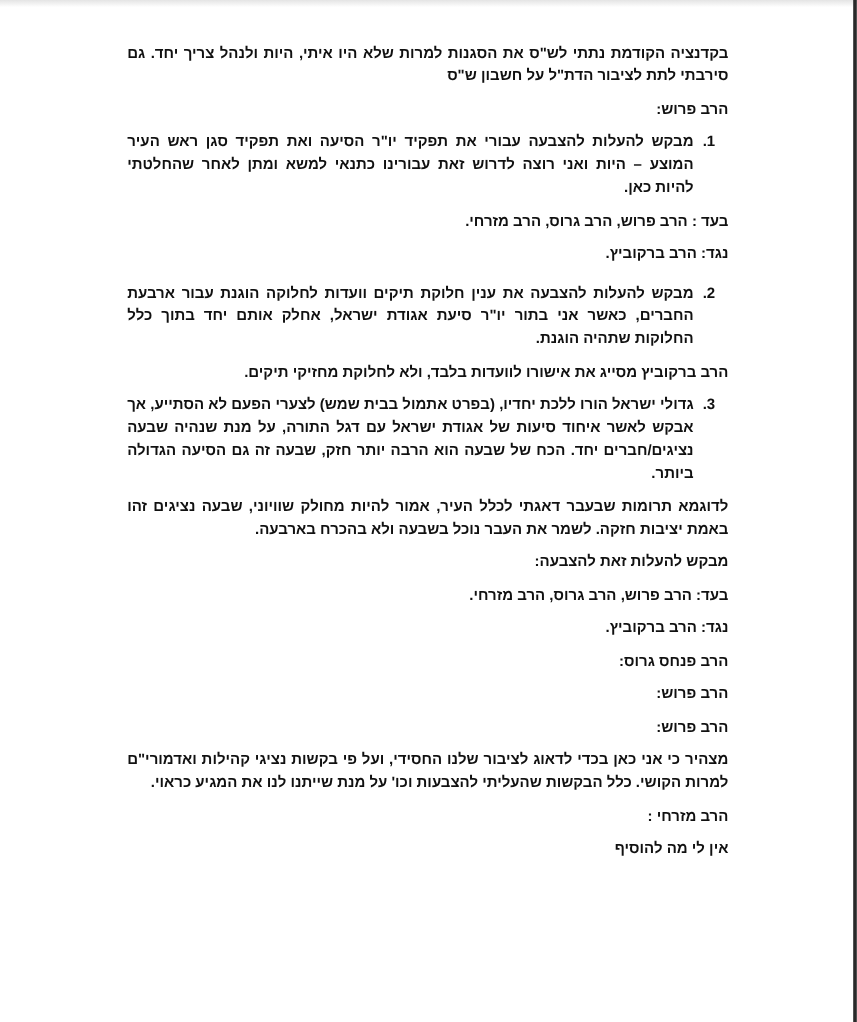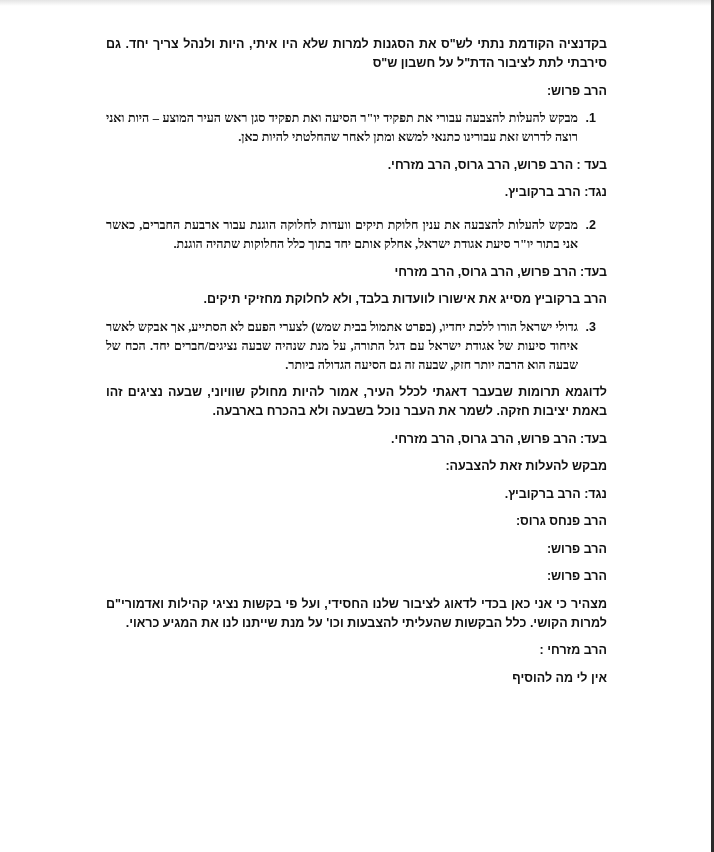--- a/index.html
+++ b/index.html
@@ -21,21 +21,21 @@
     direction:rtl; text-align:right;
     font-size:12.5px; font-weight:bold; color:#111;
     line-height:19px;
   }
   .p { margin:0 0 8.5px 0; text-align:justify; text-align-last:right; }
   .p.single { text-align:right; }
   .h { margin:0 0 8.5px 0; text-underline-offset:2px; }
   .gap-lg { margin-bottom:14px; }
   .li { display:flex; flex-direction:row; margin:0 0 8.5px 0; }
   .li .num { width:29px; flex:0 0 29px; text-align:right; padding-right:11px; box-sizing:border-box; }
-  .li .txt { flex:1; text-align:justify; text-align-last:right;font-family:Liberation Serif, serif; }
+  .li .txt { flex:1; text-align:justify; text-align-last:right; }
 </style>
 </head>
 <body>
 
 <div class="top-shadow"></div>
 <div class="right-edge"></div>
 
 <div class="page">
   <p class="p">בקדנציה הקודמת נתתי לש"ס את הסגנות למרות שלא היו איתי, היות ולנהל צריך יחד. גם סירבתי לתת לציבור הדת"ל על חשבון ש"ס</p>
   <p class="h">הרב פרוש:</p>
@@ -44,30 +44,29 @@
     <span class="num">1.</span>
     <span class="txt">מבקש להעלות להצבעה עבורי את תפקיד יו"ר הסיעה ואת תפקיד סגן ראש העיר המוצע – היות ואני רוצה לדרוש זאת עבורינו כתנאי למשא ומתן לאחר שהחלטתי להיות כאן.</span>
   </div>
   <p class="p single">בעד : הרב פרוש, הרב גרוס, הרב מזרחי.</p>
   <p class="p single gap-lg">נגד: הרב ברקוביץ.</p>
 
   <div class="li">
     <span class="num">2.</span>
     <span class="txt">מבקש להעלות להצבעה את ענין חלוקת תיקים וועדות לחלוקה הוגנת עבור ארבעת החברים, כאשר אני בתור יו"ר סיעת אגודת ישראל, אחלק אותם יחד בתוך כלל החלוקות שתהיה הוגנת.</span>
   </div>
-  <p class="p single">בעד: הרב פרוש, הרב גרוס, הרב מזרחי</p>
   <p class="p single">הרב ברקוביץ מסייג את אישורו לוועדות בלבד, ולא לחלוקת מחזיקי תיקים.</p>
 
   <div class="li">
     <span class="num">3.</span>
     <span class="txt">גדולי ישראל הורו ללכת יחדיו, (בפרט אתמול בבית שמש) לצערי הפעם לא הסתייע, אך אבקש לאשר איחוד סיעות של אגודת ישראל  עם דגל התורה, על מנת שנהיה שבעה נציגים/חברים יחד. הכח של שבעה הוא הרבה יותר חזק, שבעה זה גם הסיעה הגדולה ביותר.</span>
   </div>
   <p class="p">לדוגמא תרומות שבעבר דאגתי לכלל העיר, אמור להיות מחולק שוויוני, שבעה נציגים זהו באמת יציבות חזקה. לשמר את העבר נוכל בשבעה ולא בהכרח בארבעה.</p>
+  <p class="p single">מבקש להעלות  זאת להצבעה:</p>
   <p class="p single">בעד: הרב פרוש, הרב גרוס, הרב מזרחי.</p>
-  <p class="p single">מבקש להעלות  זאת להצבעה:</p>
   <p class="p single">נגד: הרב ברקוביץ.</p>
 
   <p class="h">הרב פנחס גרוס:</p>
 
   <p class="h">הרב פרוש:</p>
 
   <p class="h">הרב פרוש:</p>
   <p class="p">מצהיר כי אני כאן בכדי לדאוג לציבור שלנו החסידי, ועל פי בקשות נציגי קהילות ואדמורי"ם למרות הקושי. כלל הבקשות שהעליתי להצבעות וכו' על מנת שייתנו לנו את המגיע כראוי.</p>
 
   <p class="h">הרב מזרחי :</p>

